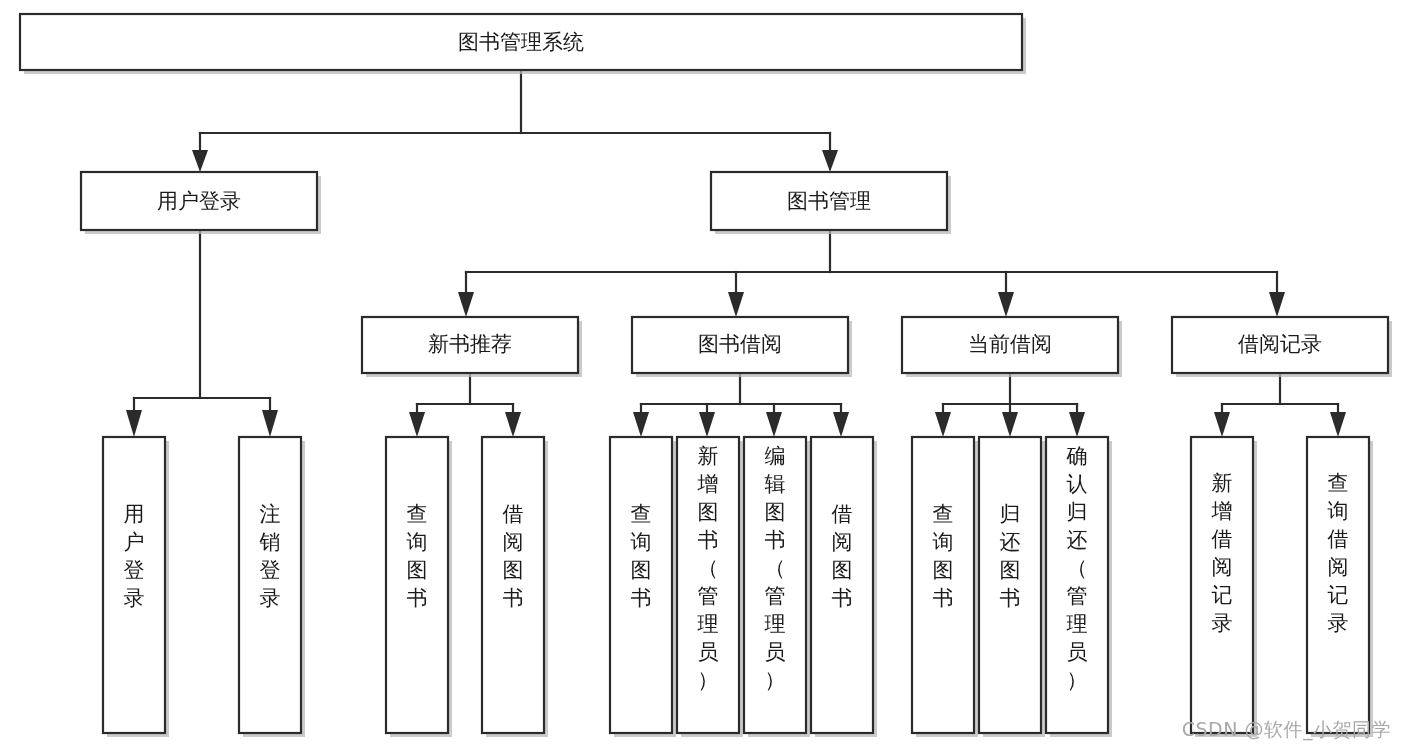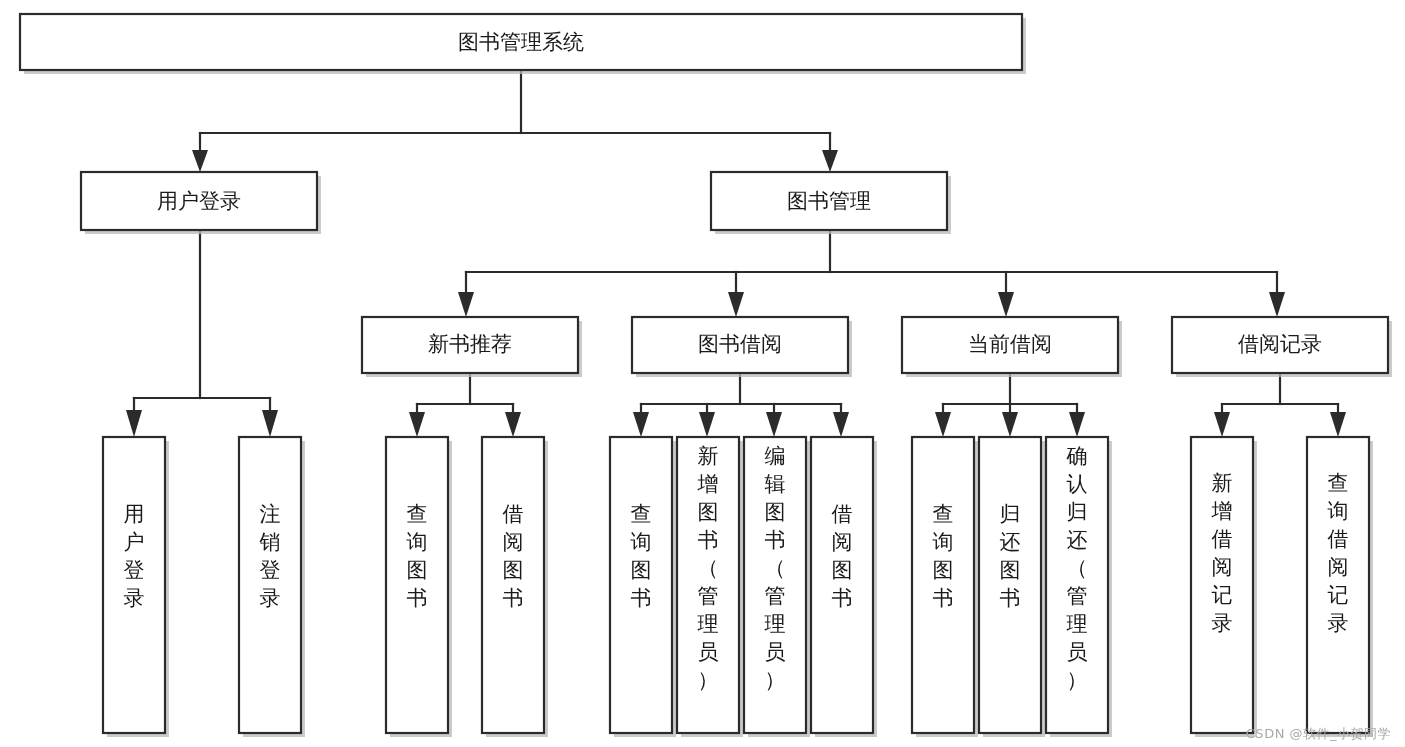--- a/index.html
+++ b/index.html
@@ -54,21 +54,21 @@
     font-family: "DejaVu Sans", "Liberation Sans", sans-serif;
     font-size: 21px;
     fill: #1a1a1a;
     text-anchor: middle;
   }
   .watermark {
     position: absolute;
     right: 14px;
     bottom: 4px;
     font-family: "DejaVu Sans", "Liberation Sans", sans-serif;
-    font-size: 13px;
+    font-size: 19px;
     color: #a8a8a8;
     white-space: nowrap;
     letter-spacing: 0.5px;
   }
 </style>
 </head>
 <body>
 
 <div id="diagram-root">
 

